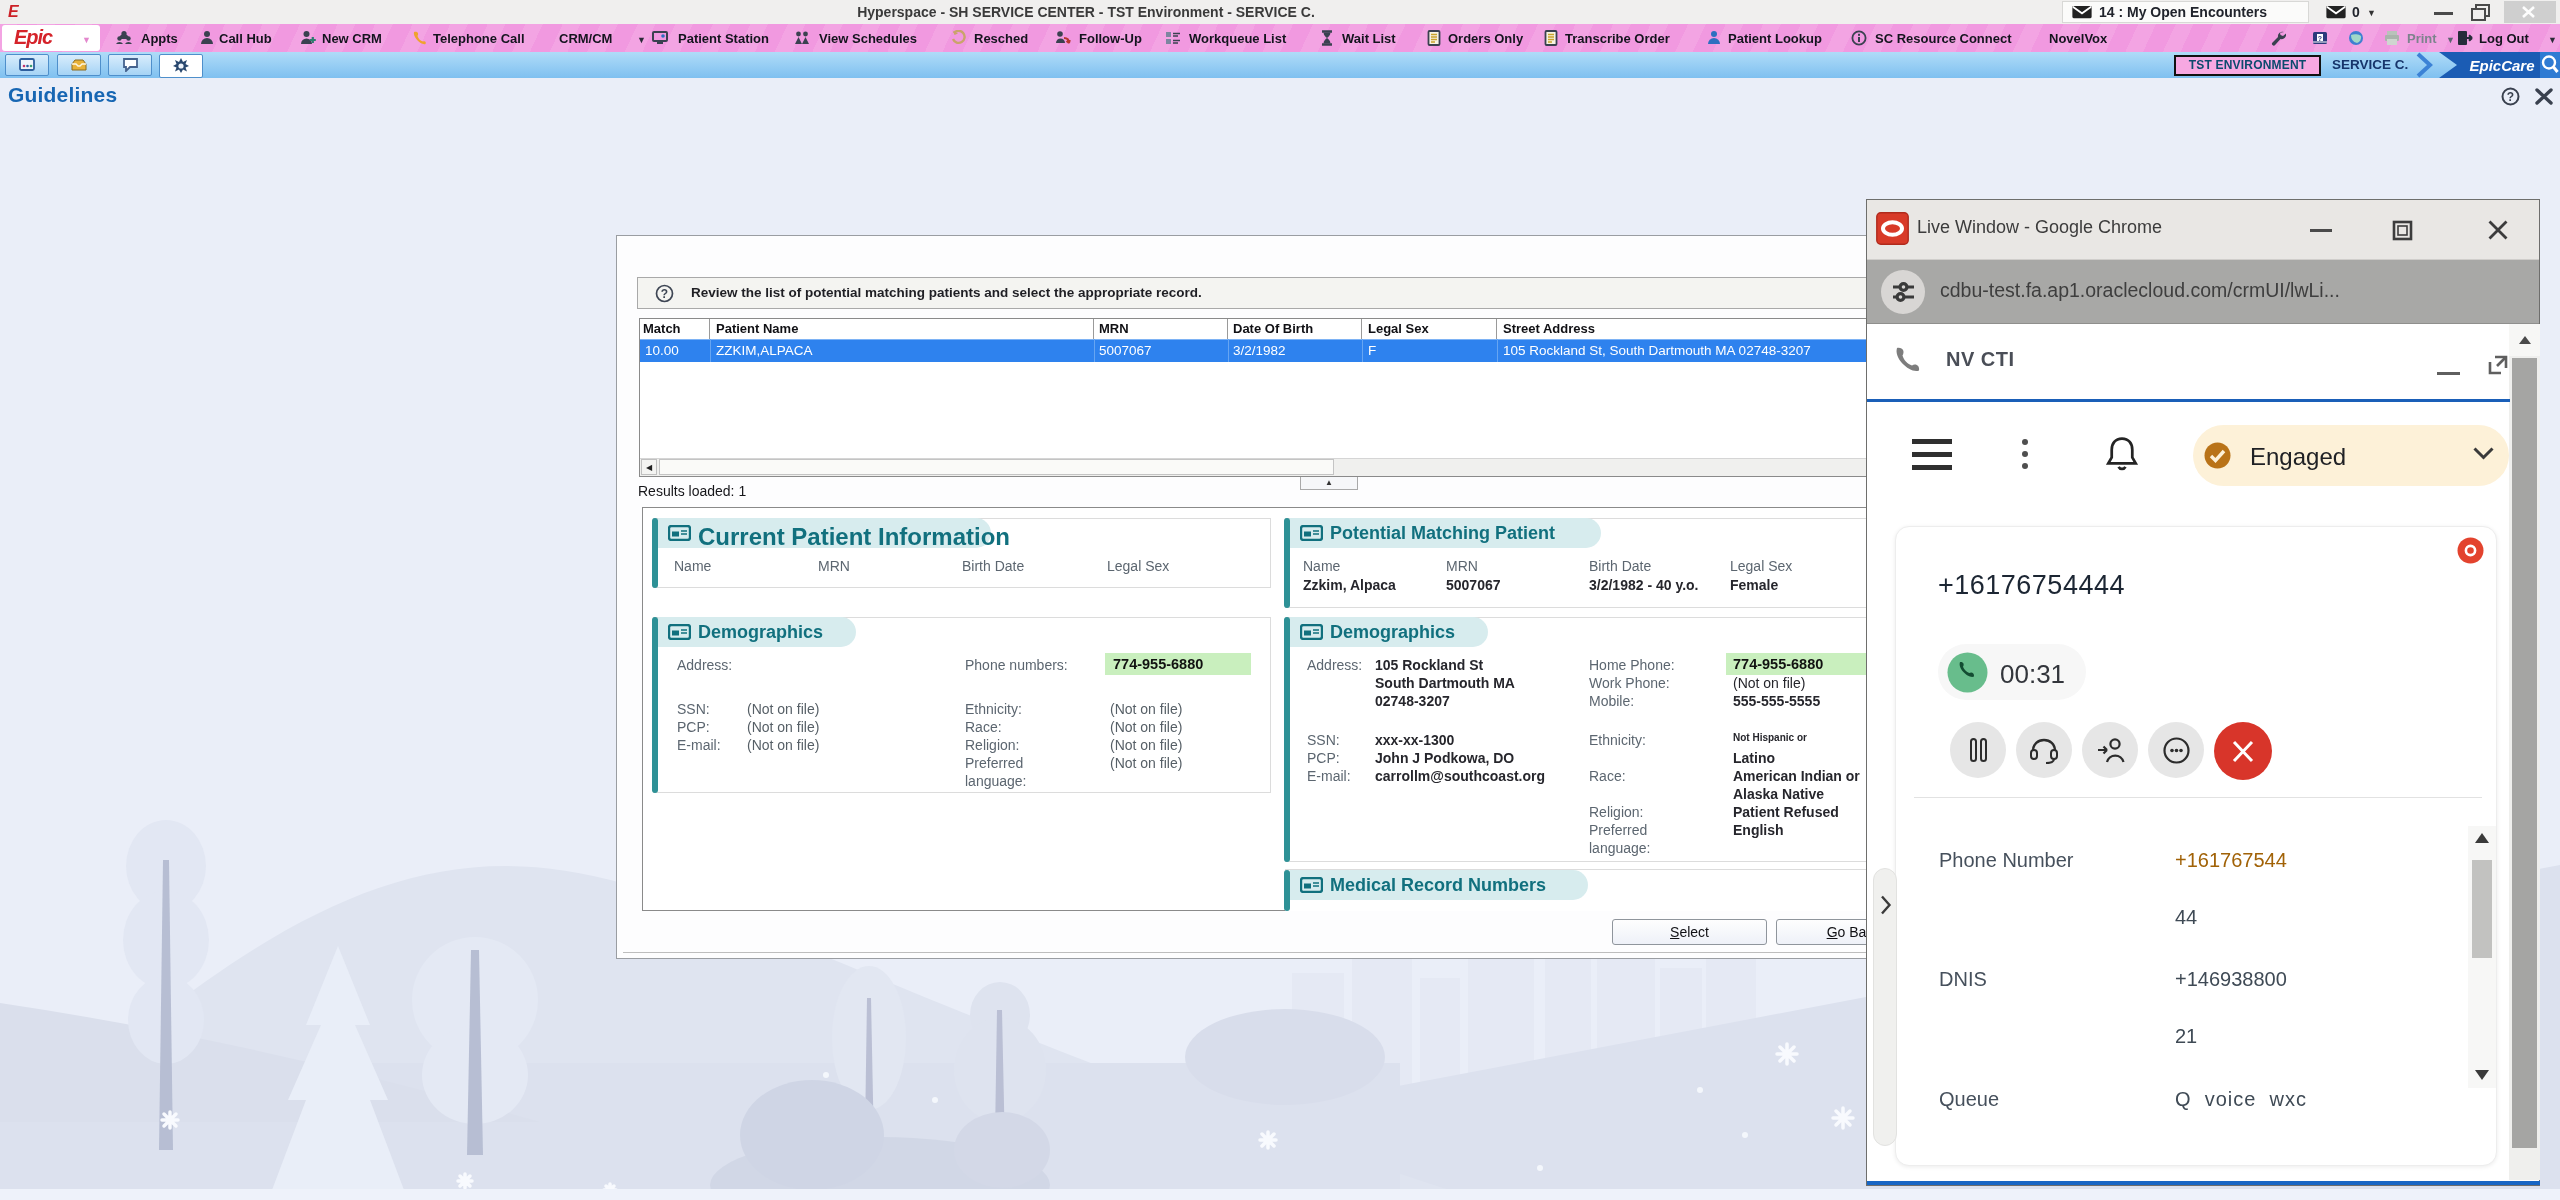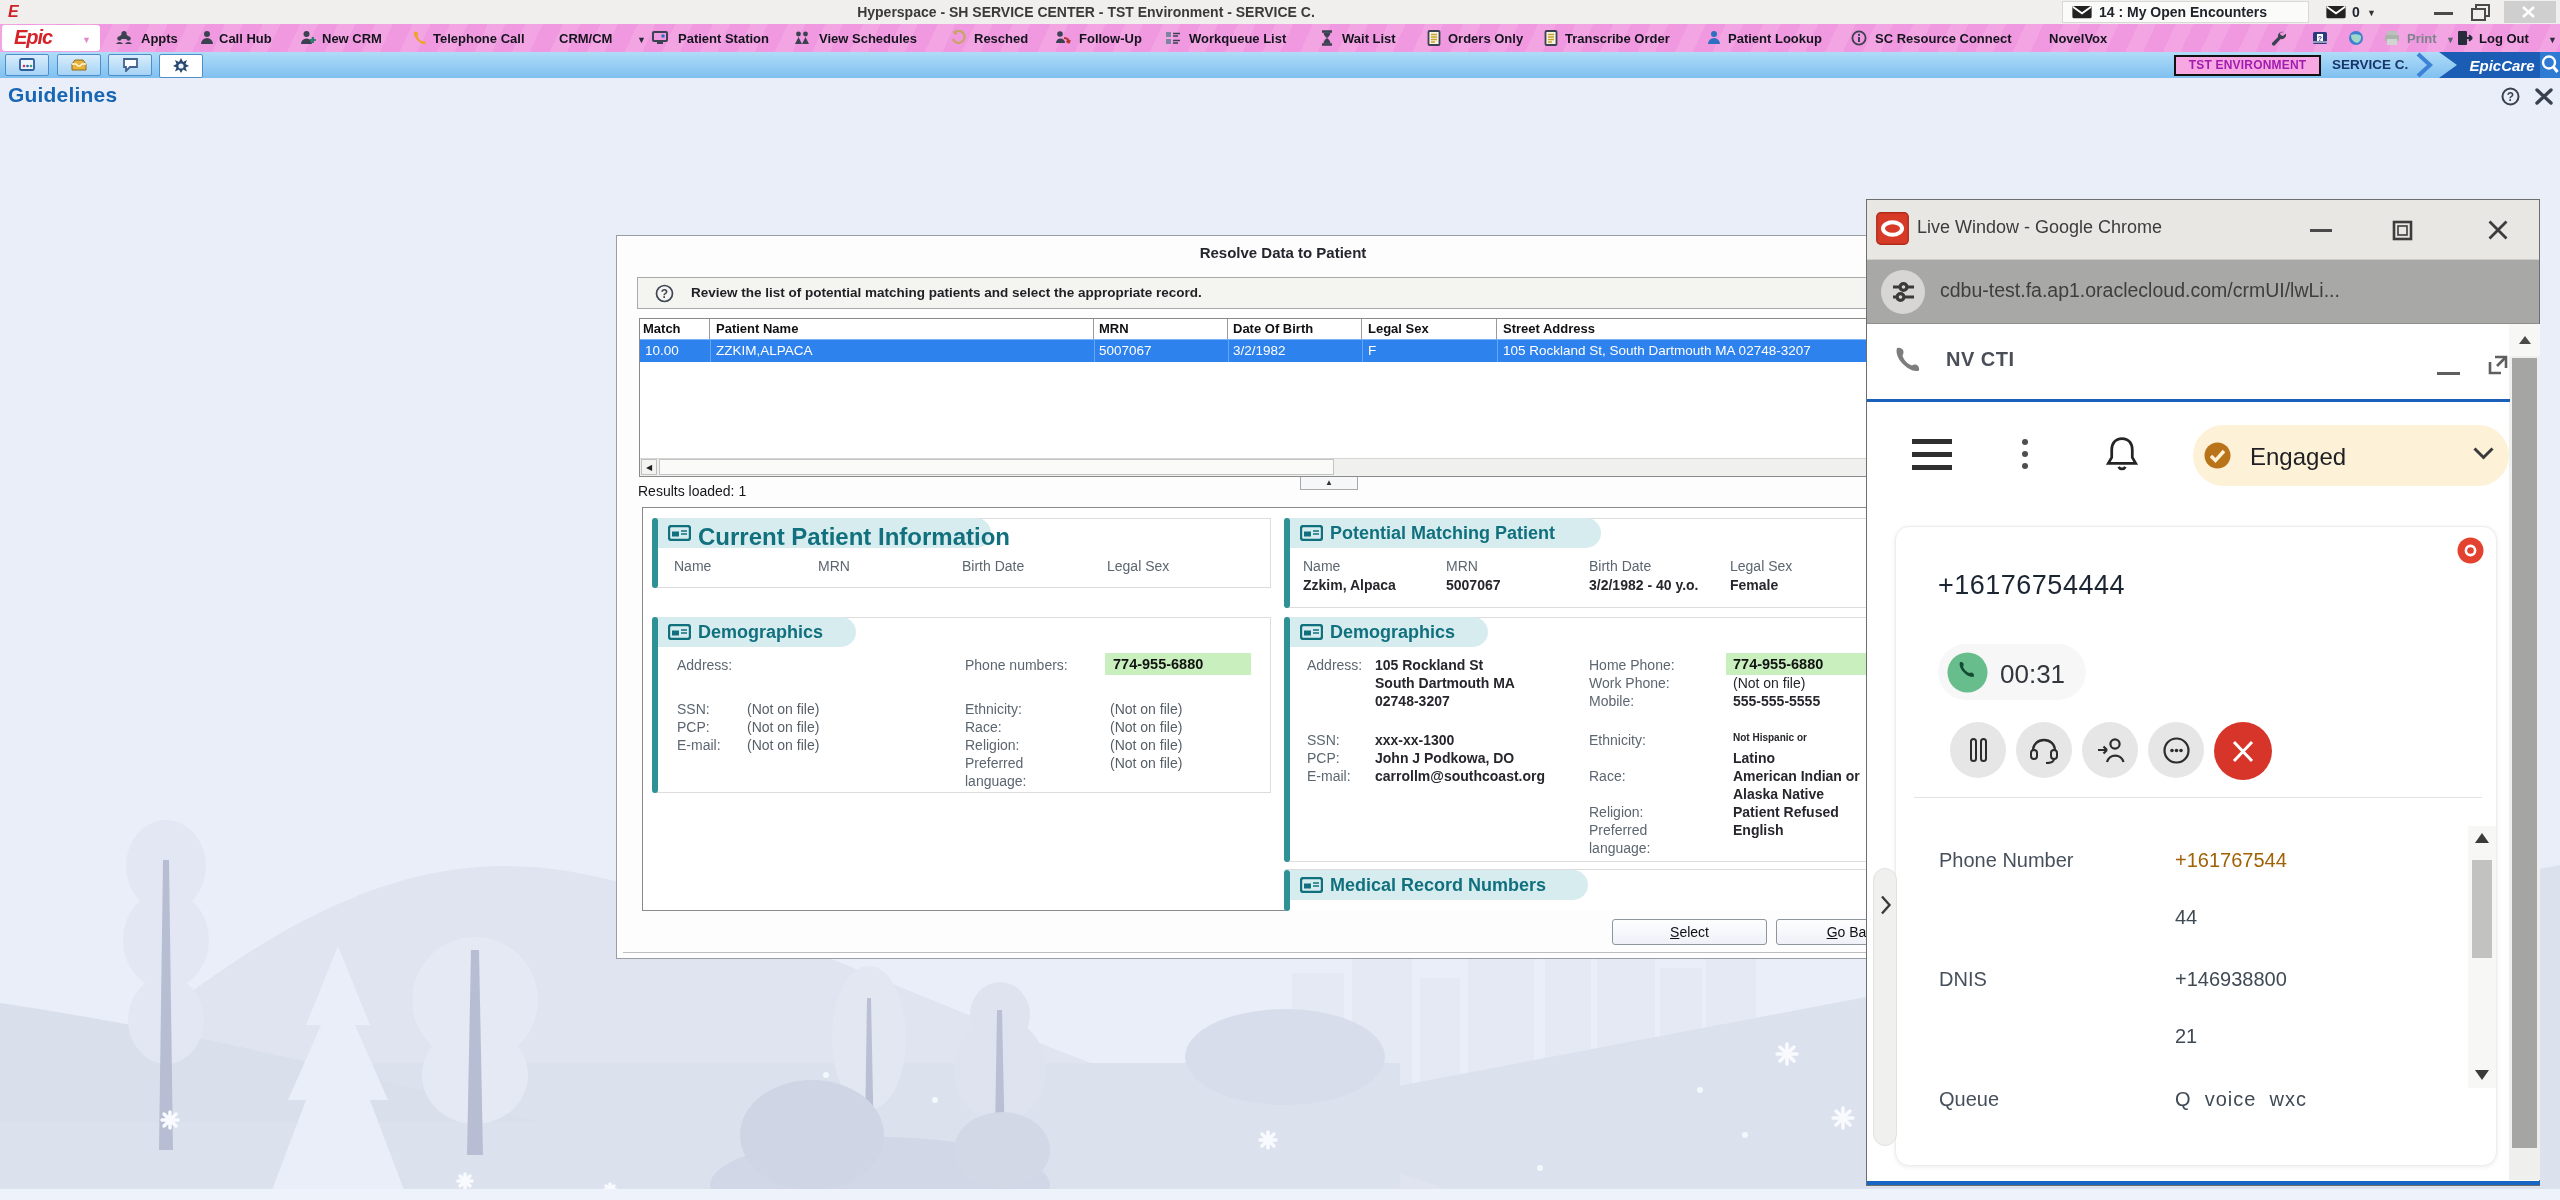--- a/index.html
+++ b/index.html
@@ -234,40 +234,39 @@
     <path d="M2 6 L5 2 H13 L16 6 V12 H2 Z" fill="#e8b23a" stroke="#8a6a1f" stroke-width="1"></path>
     <path d="M2 6 H6 L8 8 H10 L12 6 H16" stroke="#fdf6e0" stroke-width="1.4" fill="none"></path>
   </svg>
 <svg class="a" style="left:122px;top:57px;z-index:3" width="17" height="15" viewBox="0 0 17 15">
     <path d="M2 2 H15 V10 H8 L4 14 V10 H2 Z" fill="#fdfeff" stroke="#44628e" stroke-width="1.8"></path>
   </svg>
 <svg class="a" style="left:172px;top:57px;z-index:3" width="18" height="16" viewBox="0 0 18 16">
     <path d="M9 1 L11 5 L15 3 L13.5 7 L17 9 L13.5 10.5 L15 14.5 L11 12.5 L9 16 L7 12.5 L3 14.5 L4.5 10.5 L1 9 L4.5 7 L3 3 L7 5 Z" fill="#28476e"></path>
     <circle cx="9" cy="9" r="2.6" fill="#eef4fb"></circle>
   </svg>
-<div class="a" style="left:2174px;top:55px;width:147px;height:21px;background:#f7a8e2;border:2px solid #111;box-shadow:0 0 0 1px #f7a8e2 inset;z-index:3;text-align:center;font-size:12px;font-weight:700;color:#a21caf;line-height:17px;letter-spacing:0.2px">TST ENVIRONMENT</div>
+<div class="a" style="left:2174px;top:55px;width:147px;height:21px;background:#f7a8e2;border:2px solid #111;box-shadow:0 0 0 1px #f7a8e2 inset;z-index:3;text-align:center;font-size:12px;font-weight:700;color:#0c4a6e;line-height:17px;letter-spacing:0.2px">TST ENVIRONMENT</div>
 <div class="a" style="left:2332px;top:57px;font-size:13.5px;font-weight:700;color:#17356b;z-index:3">SERVICE C.</div>
 <svg class="a" style="left:2414px;top:52px;z-index:3" width="146" height="26" viewBox="0 0 146 26">
 <path d="M4 2 L16 13 L4 24" fill="none" stroke="#3c82d6" stroke-width="4"></path>
 <path d="M25 0 H126 V26 H25 L43 13 Z" fill="#1b5cb4"></path>
 <rect x="126" y="0" width="20" height="26" fill="#2f7bd3"></rect>
 <circle cx="135" cy="10.5" r="6" fill="none" stroke="#fff" stroke-width="2.4"></circle>
     <path d="M139.5 15 L143.5 20" stroke="#fff" stroke-width="3"></path>
 <text x="88" y="19" font-size="15" font-weight="bold" font-style="italic" text-anchor="middle" fill="#ffffff" font-family="Liberation Sans">EpicCare</text>
 </svg>
 <div class="a" style="left:8px;top:83px;font-size:21px;font-weight:700;color:#1766b3;letter-spacing:0.2px;z-index:2">Guidelines</div>
 <svg class="a" style="left:2501px;top:87px;z-index:3" width="19" height="19" viewBox="0 0 19 19">
     <circle cx="9.5" cy="9.5" r="8" fill="none" stroke="#39404e" stroke-width="2"></circle>
     <text x="9.5" y="14" font-size="12" font-weight="bold" text-anchor="middle" fill="#39404e" font-family="Liberation Sans">?</text>
   </svg>
 <svg class="a" style="left:2534px;top:87px;z-index:3" width="20" height="19" viewBox="0 0 20 19">
     <path d="M3 3 L17 16 M17 3 L3 16" stroke="#39404e" stroke-width="3.4" stroke-linecap="round"></path>
   </svg>
 <div class="a" id="dlg">
-<div class="a" style="left:0;top:8px;width:1332px;text-align:center;font-size:15px;font-weight:700;color:#25252e">Resolve Data to Patient</div>
 <div class="a" style="left:20px;top:41px;width:1298px;height:32px;background:#f4f4f1;border:1px solid #a9a9a9"></div>
 <svg class="a" style="left:38px;top:48px" width="19" height="19" viewBox="0 0 19 19">
       <circle cx="9.5" cy="9.5" r="8" fill="none" stroke="#3e4654" stroke-width="1.7"></circle>
       <text x="9.5" y="13.8" font-size="12" font-weight="bold" text-anchor="middle" fill="#3e4654" font-family="Liberation Sans">?</text>
     </svg>
 <div class="a" style="left:74px;top:49px;font-size:13.5px;font-weight:700;color:#1f1f24">Review the list of potential matching patients and select the appropriate record.</div>
 <div class="a" style="left:22px;top:82px;width:1294px;height:159px;background:#ffffff;border:1px solid #8a8a8a"></div>
 <div class="a" style="left:22px;top:83px;width:71px;height:20px;border-right:1px solid #9a9a9a;font-size:13px;font-weight:700;color:#101014;padding-left:4px;line-height:20px;overflow:hidden">Match</div>
 <div class="a" style="left:93px;top:83px;width:384px;height:20px;border-right:1px solid #9a9a9a;font-size:13px;font-weight:700;color:#101014;padding-left:6px;line-height:20px;overflow:hidden">Patient Name</div>
 <div class="a" style="left:477px;top:83px;width:134px;height:20px;border-right:1px solid #9a9a9a;font-size:13px;font-weight:700;color:#101014;padding-left:5px;line-height:20px;overflow:hidden">MRN</div>

